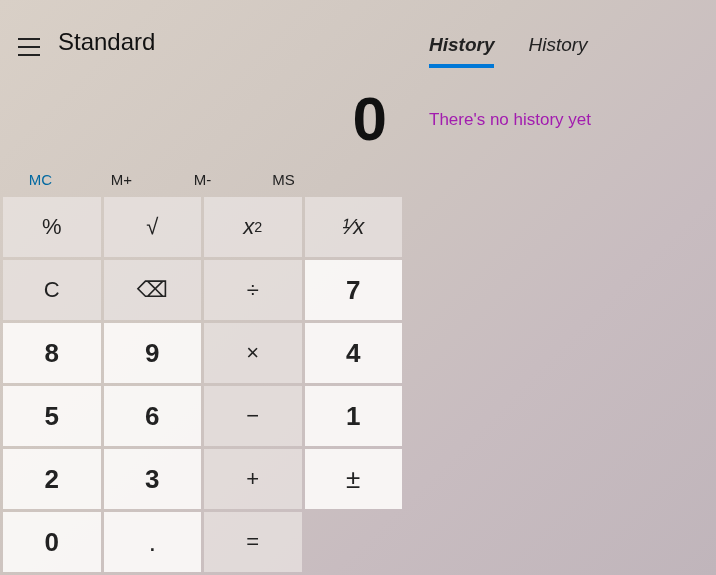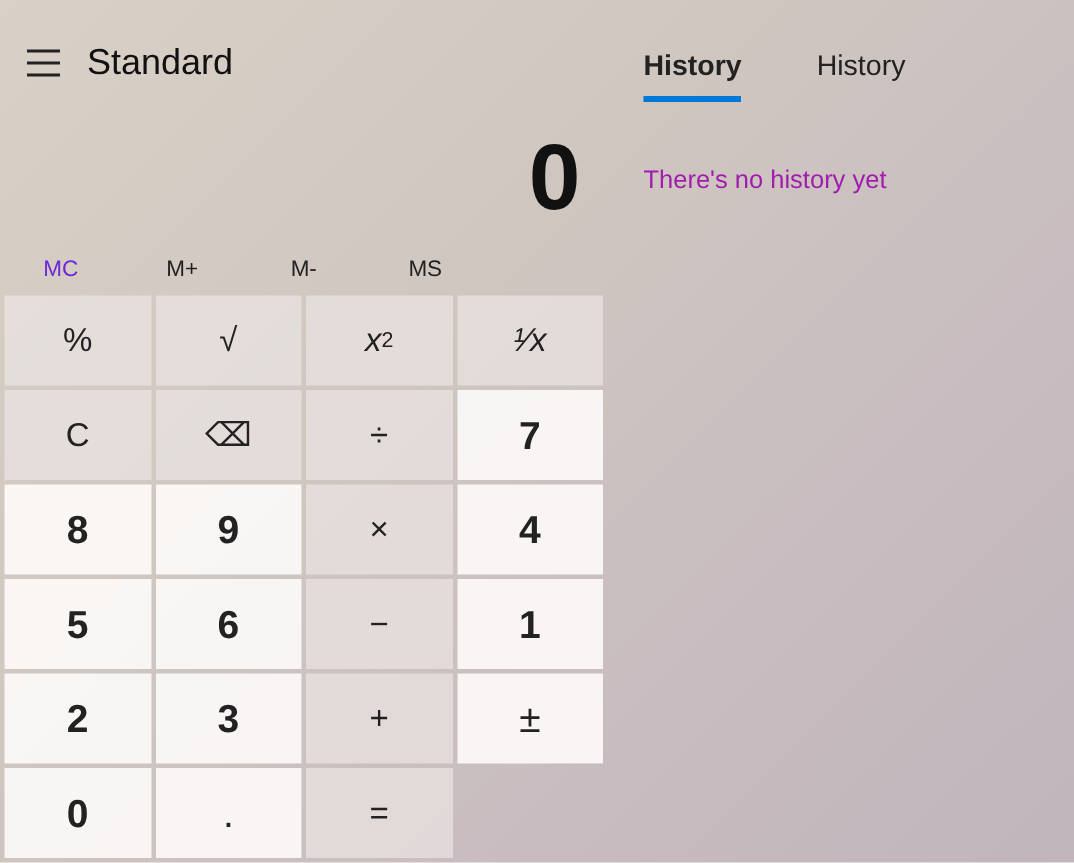--- a/index.html
+++ b/index.html
@@ -9,21 +9,21 @@
     display: flex;
   }
   .left {
     width: 405px;
     display: flex;
     flex-direction: column;
     padding-top: 28px;
   }
   .header {
     display: flex;
-    align-items: center;
+    align-items: flex-end;
     gap: 18px;
     padding-left: 18px;
     margin-bottom: 8px;
   }
   .menu-icon {
     width: 22px; height: 18px;
     display: flex; flex-direction: column; justify-content: space-between;
     cursor: pointer;
   }
   .menu-icon span { height: 2px; background: #222; width: 100%; }
@@ -41,21 +41,21 @@
   }
   .memrow {
     display: grid;
     grid-template-columns: repeat(5, 1fr);
     height: 38px;
   }
   .memrow div {
     display: flex; align-items: center; justify-content: center;
     font-size: 15px; color: #222;
   }
-  .memrow .disabled { color: #6d28d9; }
+  .memrow .disabled { color: #0369a1; }
   .grid {
     flex: 1;
     display: grid;
     grid-template-columns: repeat(4, 1fr);
     grid-auto-rows: 60px;
     gap: 3px;
     padding: 3px;
   }
   .btn {
     display: flex; align-items: center; justify-content: center;
@@ -69,22 +69,23 @@
   .btn.num { background: rgba(252,250,248,0.92); font-size: 26px; font-weight: 600; }
   .btn .sup { font-size: 0.65em; vertical-align: super; }
   .right {
     flex: 1;
     padding: 34px 24px;
     display: flex;
     flex-direction: column;
   }
   .tabs {
     display: flex;
-    gap: 50px;
+    gap: 34px;
     margin-bottom: 42px;
+    font-style: italic;
   }
   .tab {
     font-size: 19px;
     color: #222;
     padding-bottom: 8px;
     cursor: pointer;
   }
   .tab.active {
     font-weight: 600;
     border-bottom: 4px solid #0078d7;

